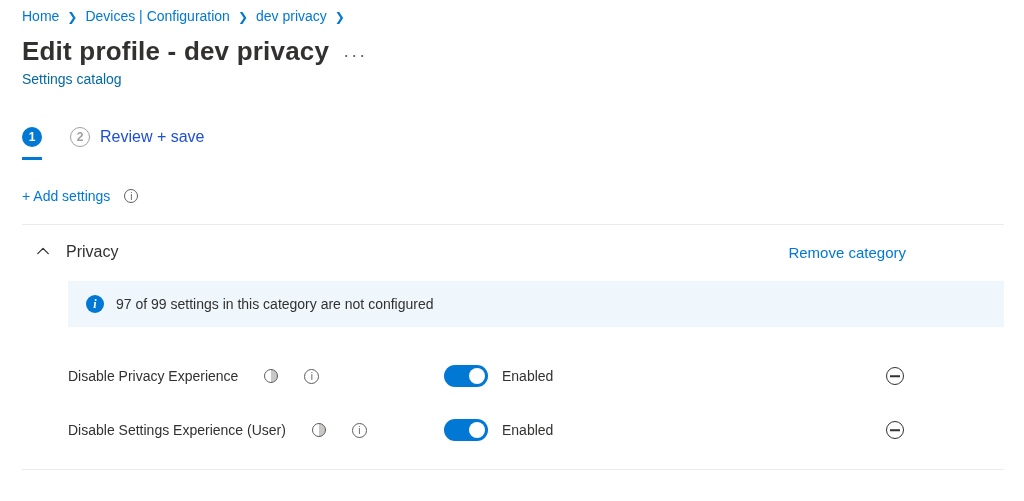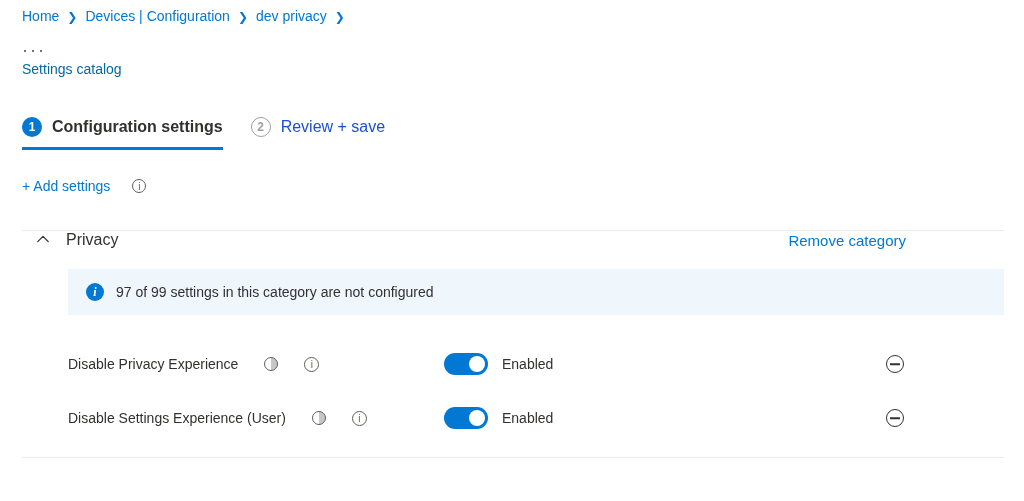--- a/index.html
+++ b/index.html
@@ -46,26 +46,26 @@
       display: inline-flex; align-items: center; justify-content: center;
       font-size: 12px; font-weight: 600;
     }
     .tab.active .tab-num { background: #0078d4; color: #fff; }
     .tab.inactive .tab-num { border: 1px solid #a19f9d; color: #a19f9d; background: transparent; }
     .tab-label { font-size: 16px; font-weight: 600; }
     .tab.active .tab-label { color: #323130; }
     .tab.inactive .tab-label { color: #1d4ed8; font-weight: 400; }
 
     
-    .add-settings-row { display: flex; align-items: center; gap: 22px; margin-bottom: 36px; }
+    .add-settings-row { display: flex; align-items: center; gap: 14px; margin-bottom: 20px; }
     .add-link { color: #0078d4; font-size: 14px; cursor: pointer; }
     .info-circle { width: 14px; height: 14px; border: 1px solid #605e5c; border-radius: 50%; display: inline-flex; align-items: center; justify-content: center; font-size: 10px; color: #605e5c; cursor: pointer; }
 
     
-    .panel { border-top: 1px solid #edebe9; }
+    .panel { border-top: 1px solid #edebe9; padding-top: 18px; }
     .cat-header { display: flex; align-items: center; justify-content: space-between; padding: 0 6px 20px 14px; }
     .cat-left { display: flex; align-items: center; gap: 16px; cursor: pointer; }
     .chev-up svg { width: 14px; height: 14px; }
     .cat-title { font-size: 16px; color: #323130; }
     .remove-link { color: #0078d4; font-size: 15px; cursor: pointer; margin-right: 92px; }
 
     
     .info-bar {
       background: #eff6fc;
       display: flex; align-items: center; gap: 12px;
@@ -110,28 +110,28 @@
 <nav class="breadcrumb">
   <a>Home</a>
   <span class="chev">❯</span>
   <a>Devices | Configuration</a>
   <span class="chev">❯</span>
   <a>dev privacy</a>
   <span class="chev">❯</span>
 </nav>
 
 <div class="title-row">
+  <h1 class="title">Edit profile - dev privacy</h1>
   <span class="more-dots">···</span>
 </div>
 <div class="subtitle">Settings catalog</div>
 
 <div class="tabs">
   <div class="tab active">
     <span class="tab-num">1</span>
-    <span class="tab-label">Configuration settings</span>
   </div>
   <div class="tab inactive">
     <span class="tab-num">2</span>
     <span class="tab-label">Review + save</span>
   </div>
 </div>
 
 <div class="add-settings-row">
   <span class="add-link">+ Add settings</span>
   <span class="info-circle">i</span>

